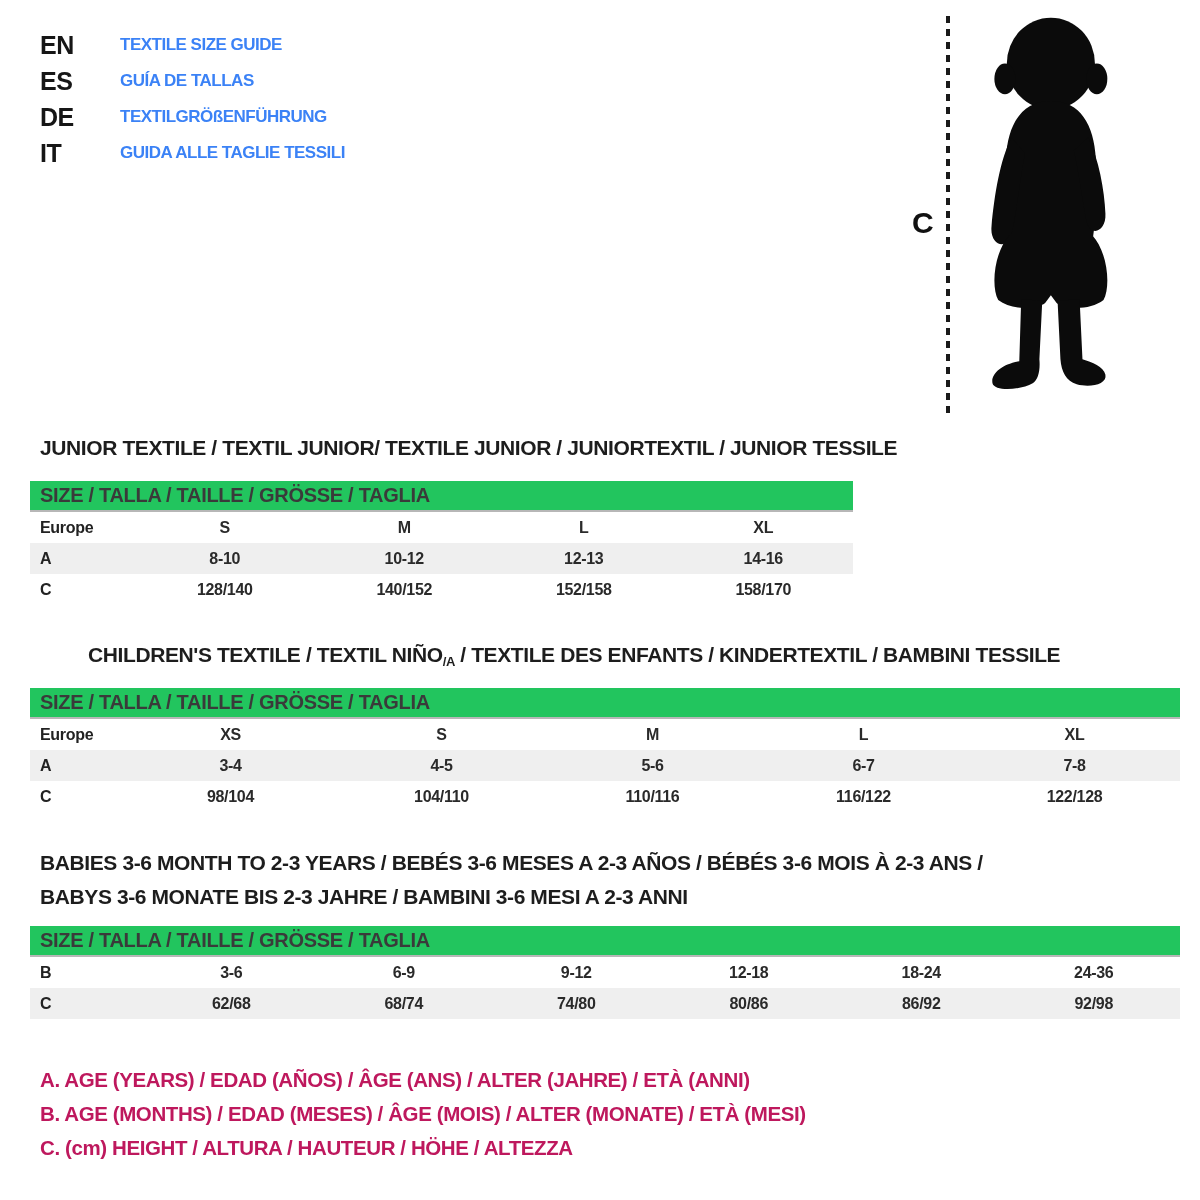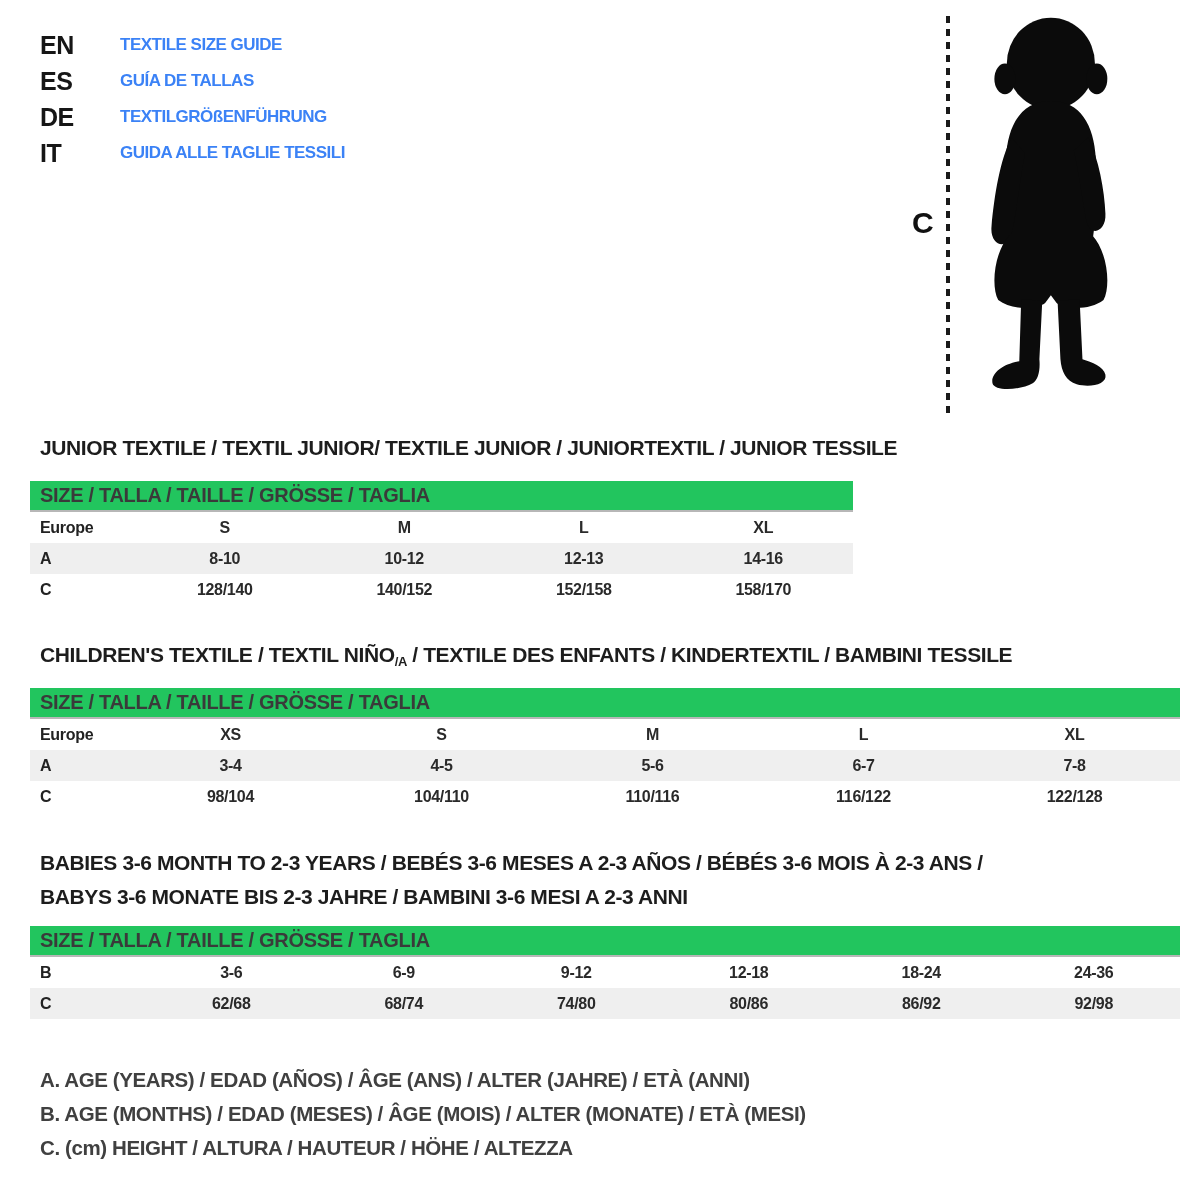--- a/index.html
+++ b/index.html
@@ -62,27 +62,27 @@
   .babies-table   .trow { grid-template-columns:115px repeat(6, 1fr); }
   .tlabel { padding-left:10px; font-weight:bold; color:#222; }
   .tcell  { text-align:center; font-weight:bold; color:#2a2a2a; }
   .shaded { background:#efefef; }
 
   
   .legend { position:absolute; left:40px; top:1063px; }
   .legend-line {
     height:34px; line-height:34px;
     font-size:20.5px; font-weight:bold; letter-spacing:-0.4px;
-    color:#404040; white-space:nowrap;
+    color:#be185d; white-space:nowrap;
   }
 
   
   #junior-title   { top:436px; }
   #junior-table   { top:481px; width:823px; }
-  #children-title { top:643px; }
+  #children-title { top:643px;margin-left:48px; }
   #children-table { top:688px; width:1150px; }
   #babies-title-1 { top:851px; }
   #babies-title-2 { top:885px; }
   #babies-table   { top:926px; width:1150px; }
 </style>
 </head>
 <body>
 
 <div class="page">
 

